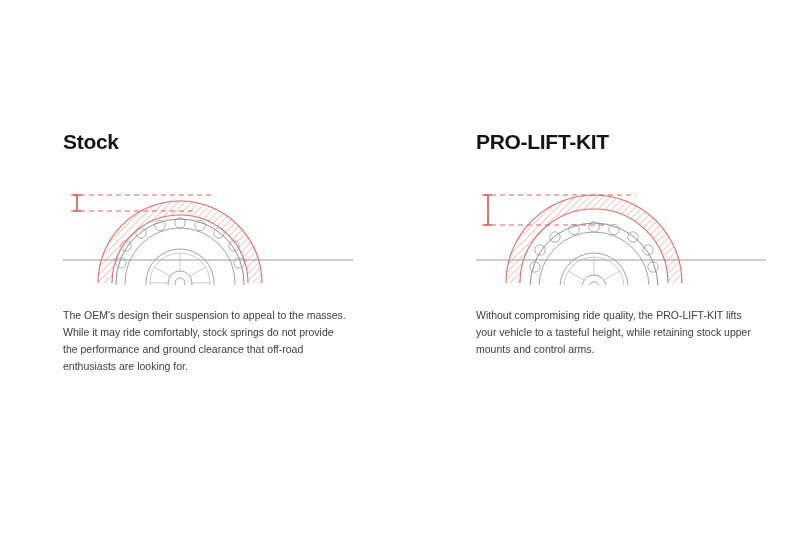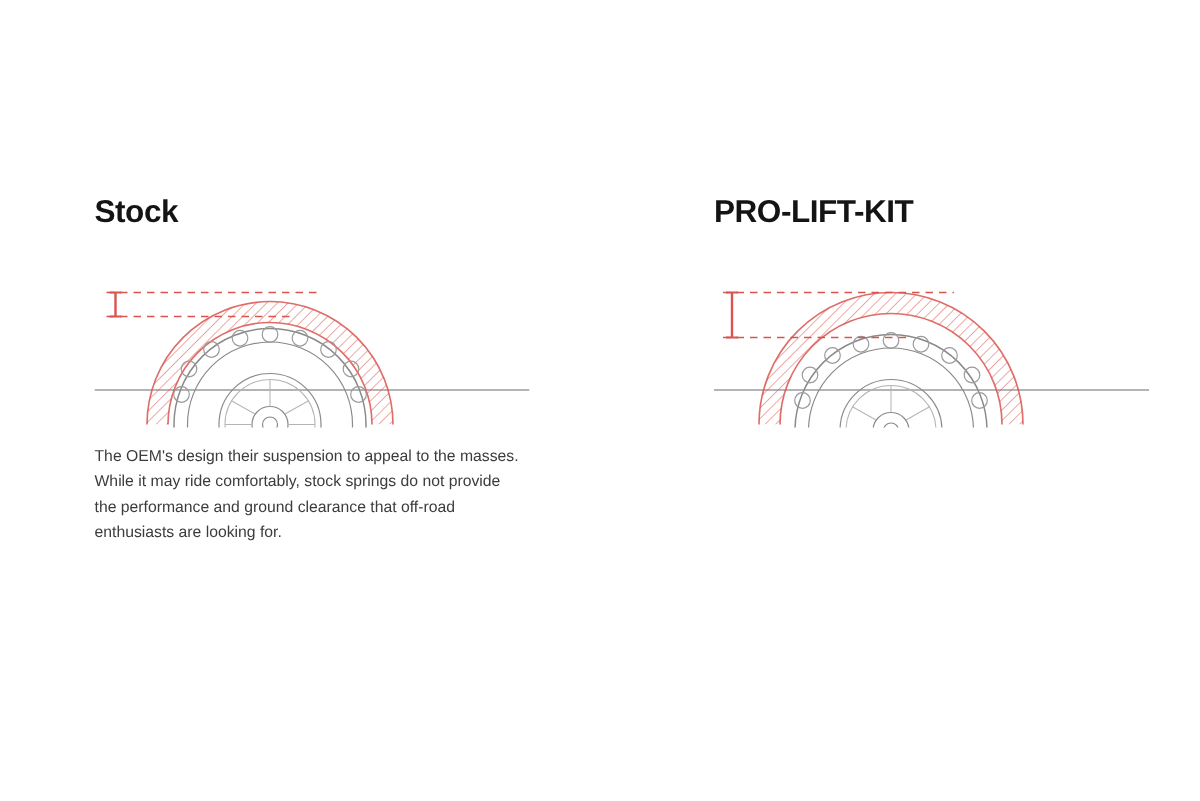--- a/index.html
+++ b/index.html
@@ -39,21 +39,21 @@
   .figure {
     position: relative;
     width: 290px;
     height: 110px;
   }
   .figure svg {
     display: block;
   }
 
   .panel-body {
-    margin-top: 11px;
+    margin-top: 22px;
     font-size: 10.5px;
     line-height: 1.62;
     color: #3c3c3c;
     width: 284px;
   }
 
   .divider {
     position: absolute;
     left: 399.5px;
     top: 0;
@@ -183,15 +183,16 @@
         </g>
 
         <line x1="6" y1="20" x2="160" y2="20" stroke="#d9544e" stroke-width="0.9" stroke-dasharray="5 4"></line>
         <line x1="6" y1="50" x2="128" y2="50" stroke="#d9544e" stroke-width="0.9" stroke-dasharray="5 4"></line>
         <line x1="12" y1="20" x2="12" y2="50" stroke="#d9544e" stroke-width="1.6"></line>
         <line x1="8" y1="20" x2="16" y2="20" stroke="#d9544e" stroke-width="1.4"></line>
         <line x1="8" y1="50" x2="16" y2="50" stroke="#d9544e" stroke-width="1.4"></line>
       </svg>
     </div>
 
+    <p class="panel-body">Without compromising ride quality, the PRO-LIFT-KIT lifts your vehicle to a tasteful height, while retaining stock upper mounts and control arms.</p>
   </section>
 
 </div>
 
 </body></html>

